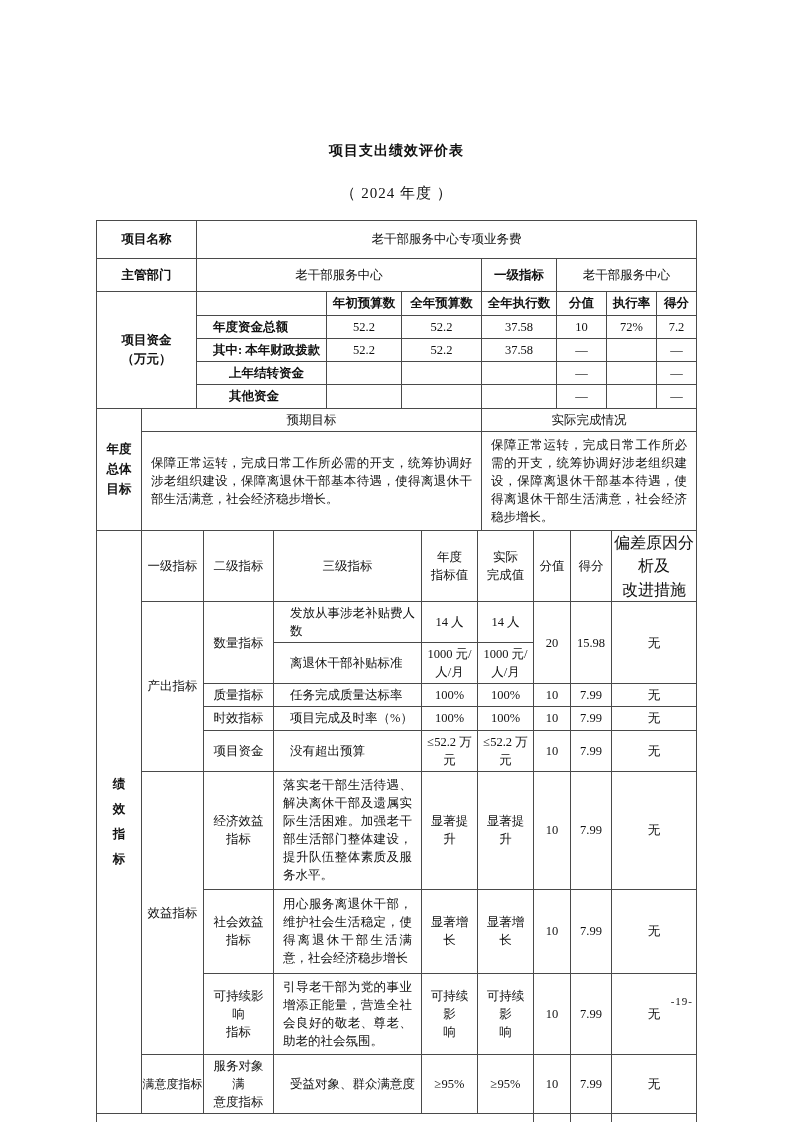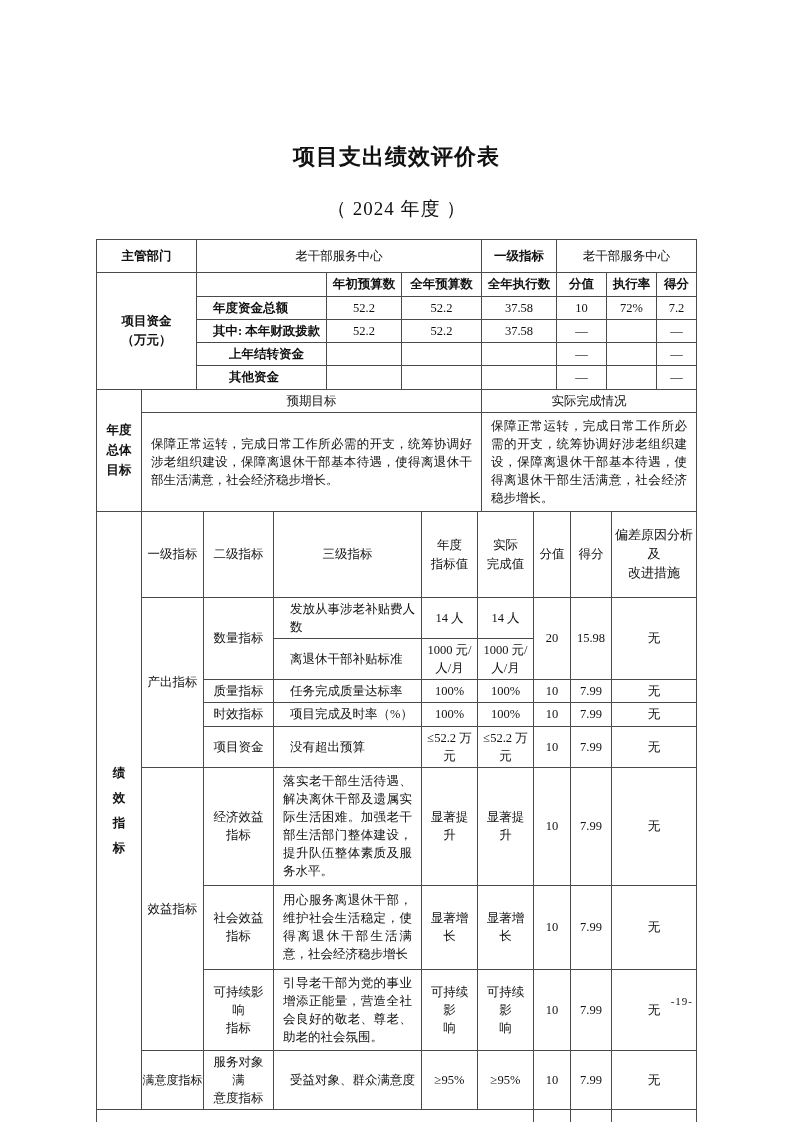--- a/index.html
+++ b/index.html
@@ -3,55 +3,67 @@
 <meta charset="utf-8">
 <style>
   html, body { margin: 0; padding: 0; background: #ffffff; }
   body {
     width: 793px; height: 1122px; position: relative;
     font-family: "Liberation Serif", serif; color: #111111;
   }
   .sheet { width: 793px; height: 1122px; position: relative; box-sizing: border-box; padding-top: 142px; }
   .title {
     font-family: "Liberation Sans", sans-serif; font-weight: bold;
-    font-size: 22px; text-align: center; margin: 0 0 24px 0; letter-spacing: 1px;
-  }
-  .subtitle { font-size: 19px; text-align: center; margin: 0 0 17px 0; letter-spacing: 1px; }
+    font-size: 14px; text-align: center; margin: 0 0 24px 0; letter-spacing: 1px;
+  }
+  .subtitle { font-size: 15px; text-align: center; margin: 0 0 17px 0; letter-spacing: 1px; }
   .twrap {
     width: 600px; margin: 0 auto;
     border-right: 1px solid #4a4a4a; border-bottom: 1px solid #4a4a4a;
   }
   table { border-spacing: 0; table-layout: fixed; width: 600px; font-size: 12.5px; line-height: 1.45; }
   td {
     border-left: 1px solid #4a4a4a; border-top: 1px solid #4a4a4a;
     padding: 2px 4px; text-align: center; vertical-align: middle;
     overflow: hidden;
   }
   .l { text-align: left; padding-left: 16px; }
   .j { text-align: justify; padding: 4px 9px; }
   .pre { white-space: pre-line; }
   .b { font-weight: bold; }
   .ind { padding-left: 32px; }
-  .tight { padding: 14px 0; font-size: 13px; }
+  .tight { padding: 0 0; font-size: 16px; }
   .fit { padding: 2px 0; font-size: 12px; }
   .vlab { line-height: 2.0; }
   .glab { line-height: 1.6; }
   .flab { line-height: 1.5; margin-top: 25px; }
   .pagenum { position: absolute; top: 995px; right: 100px; font-size: 11px; letter-spacing: 1px; }
 </style>
 </head>
 <body>
 
 <div class="sheet">
 
   <div class="title">项目支出绩效评价表</div>
   <div class="subtitle">（ 2024 年度 ）</div>
 
   <div class="twrap">
 
+    <table>
+      <colgroup>
+          <col style="width:100px">
+          <col>
+        </colgroup>
+      <tbody>
+          <tr style="height:38px">
+        <td class="b">项目名称</td>
+        <td>老干部服务中心专项业务费</td>
+      </tr>
+    </tbody>
+      </table>
 
     <table>
       <colgroup>
           <col style="width:100px">
           <col style="width:285px">
           <col style="width:75px">
           <col>
         </colgroup>
       <tbody>
           <tr style="height:33px">

